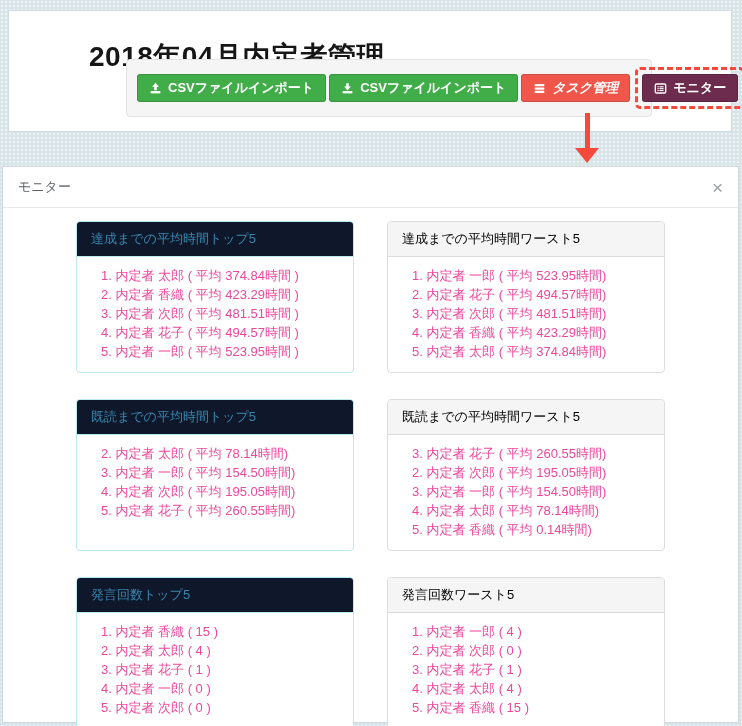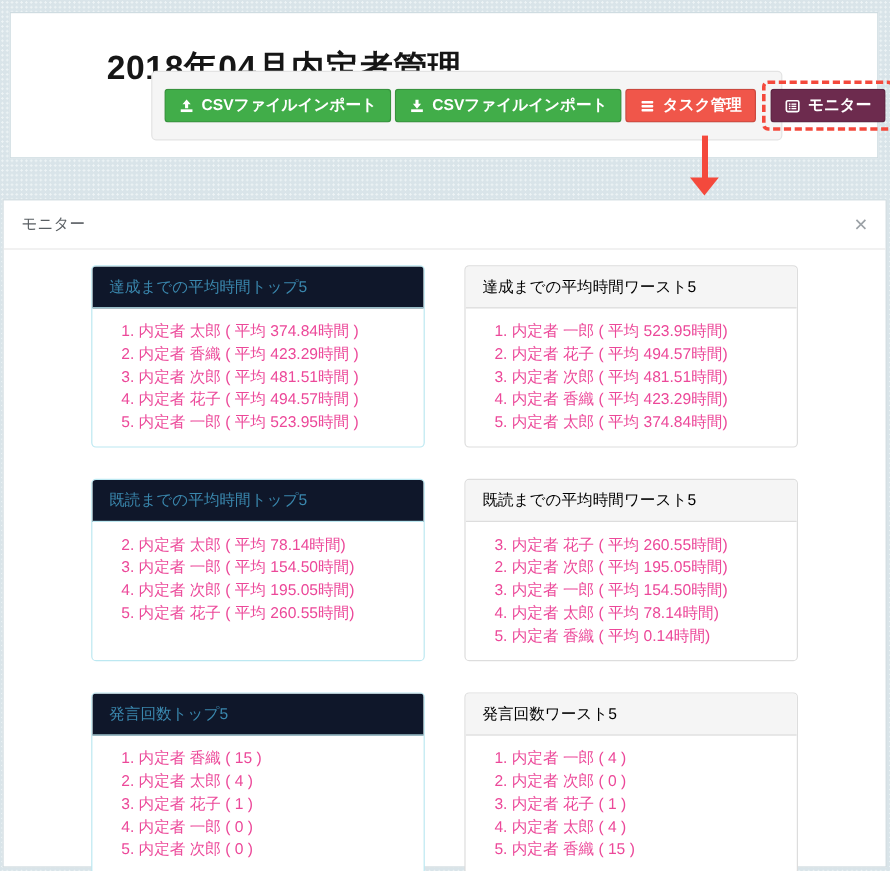--- a/index.html
+++ b/index.html
@@ -24,21 +24,21 @@
     position:absolute; left:117px; top:48px; width:526px; height:58px;
     background:#f5f5f5; border:1px solid #e3e3e3; border-radius:4px;
     box-sizing:border-box; display:flex; align-items:center; padding-left:10px;
   }
   .btn {
     height:28px; display:inline-flex; align-items:center; gap:6px;
     padding:0 11px; border-radius:3px; color:#fff; font-size:13px; font-weight:700;
     border:1px solid rgba(0,0,0,.15); box-sizing:border-box; cursor:pointer; white-space:nowrap;
   }
   .btn-green { background:#41ad49; }
-  .btn-red   { background:#f0564a; margin-left:30px; }
+  .btn-red   { background:#f0564a; margin-left:30px;font-style:italic; }
   .btn-plum  { background:#6d2b4e; }
   .btn + .btn { margin-left:3px; }
   .icon svg { display:block; }
   .monitor-wrap {
     margin-left:5px; border:3px dashed #f4493c; border-radius:5px; padding:4px;
   }
 
   
   .arrow-line {
     position:absolute; left:585px; top:113px; width:5px; height:36px; background:#f4493c;

